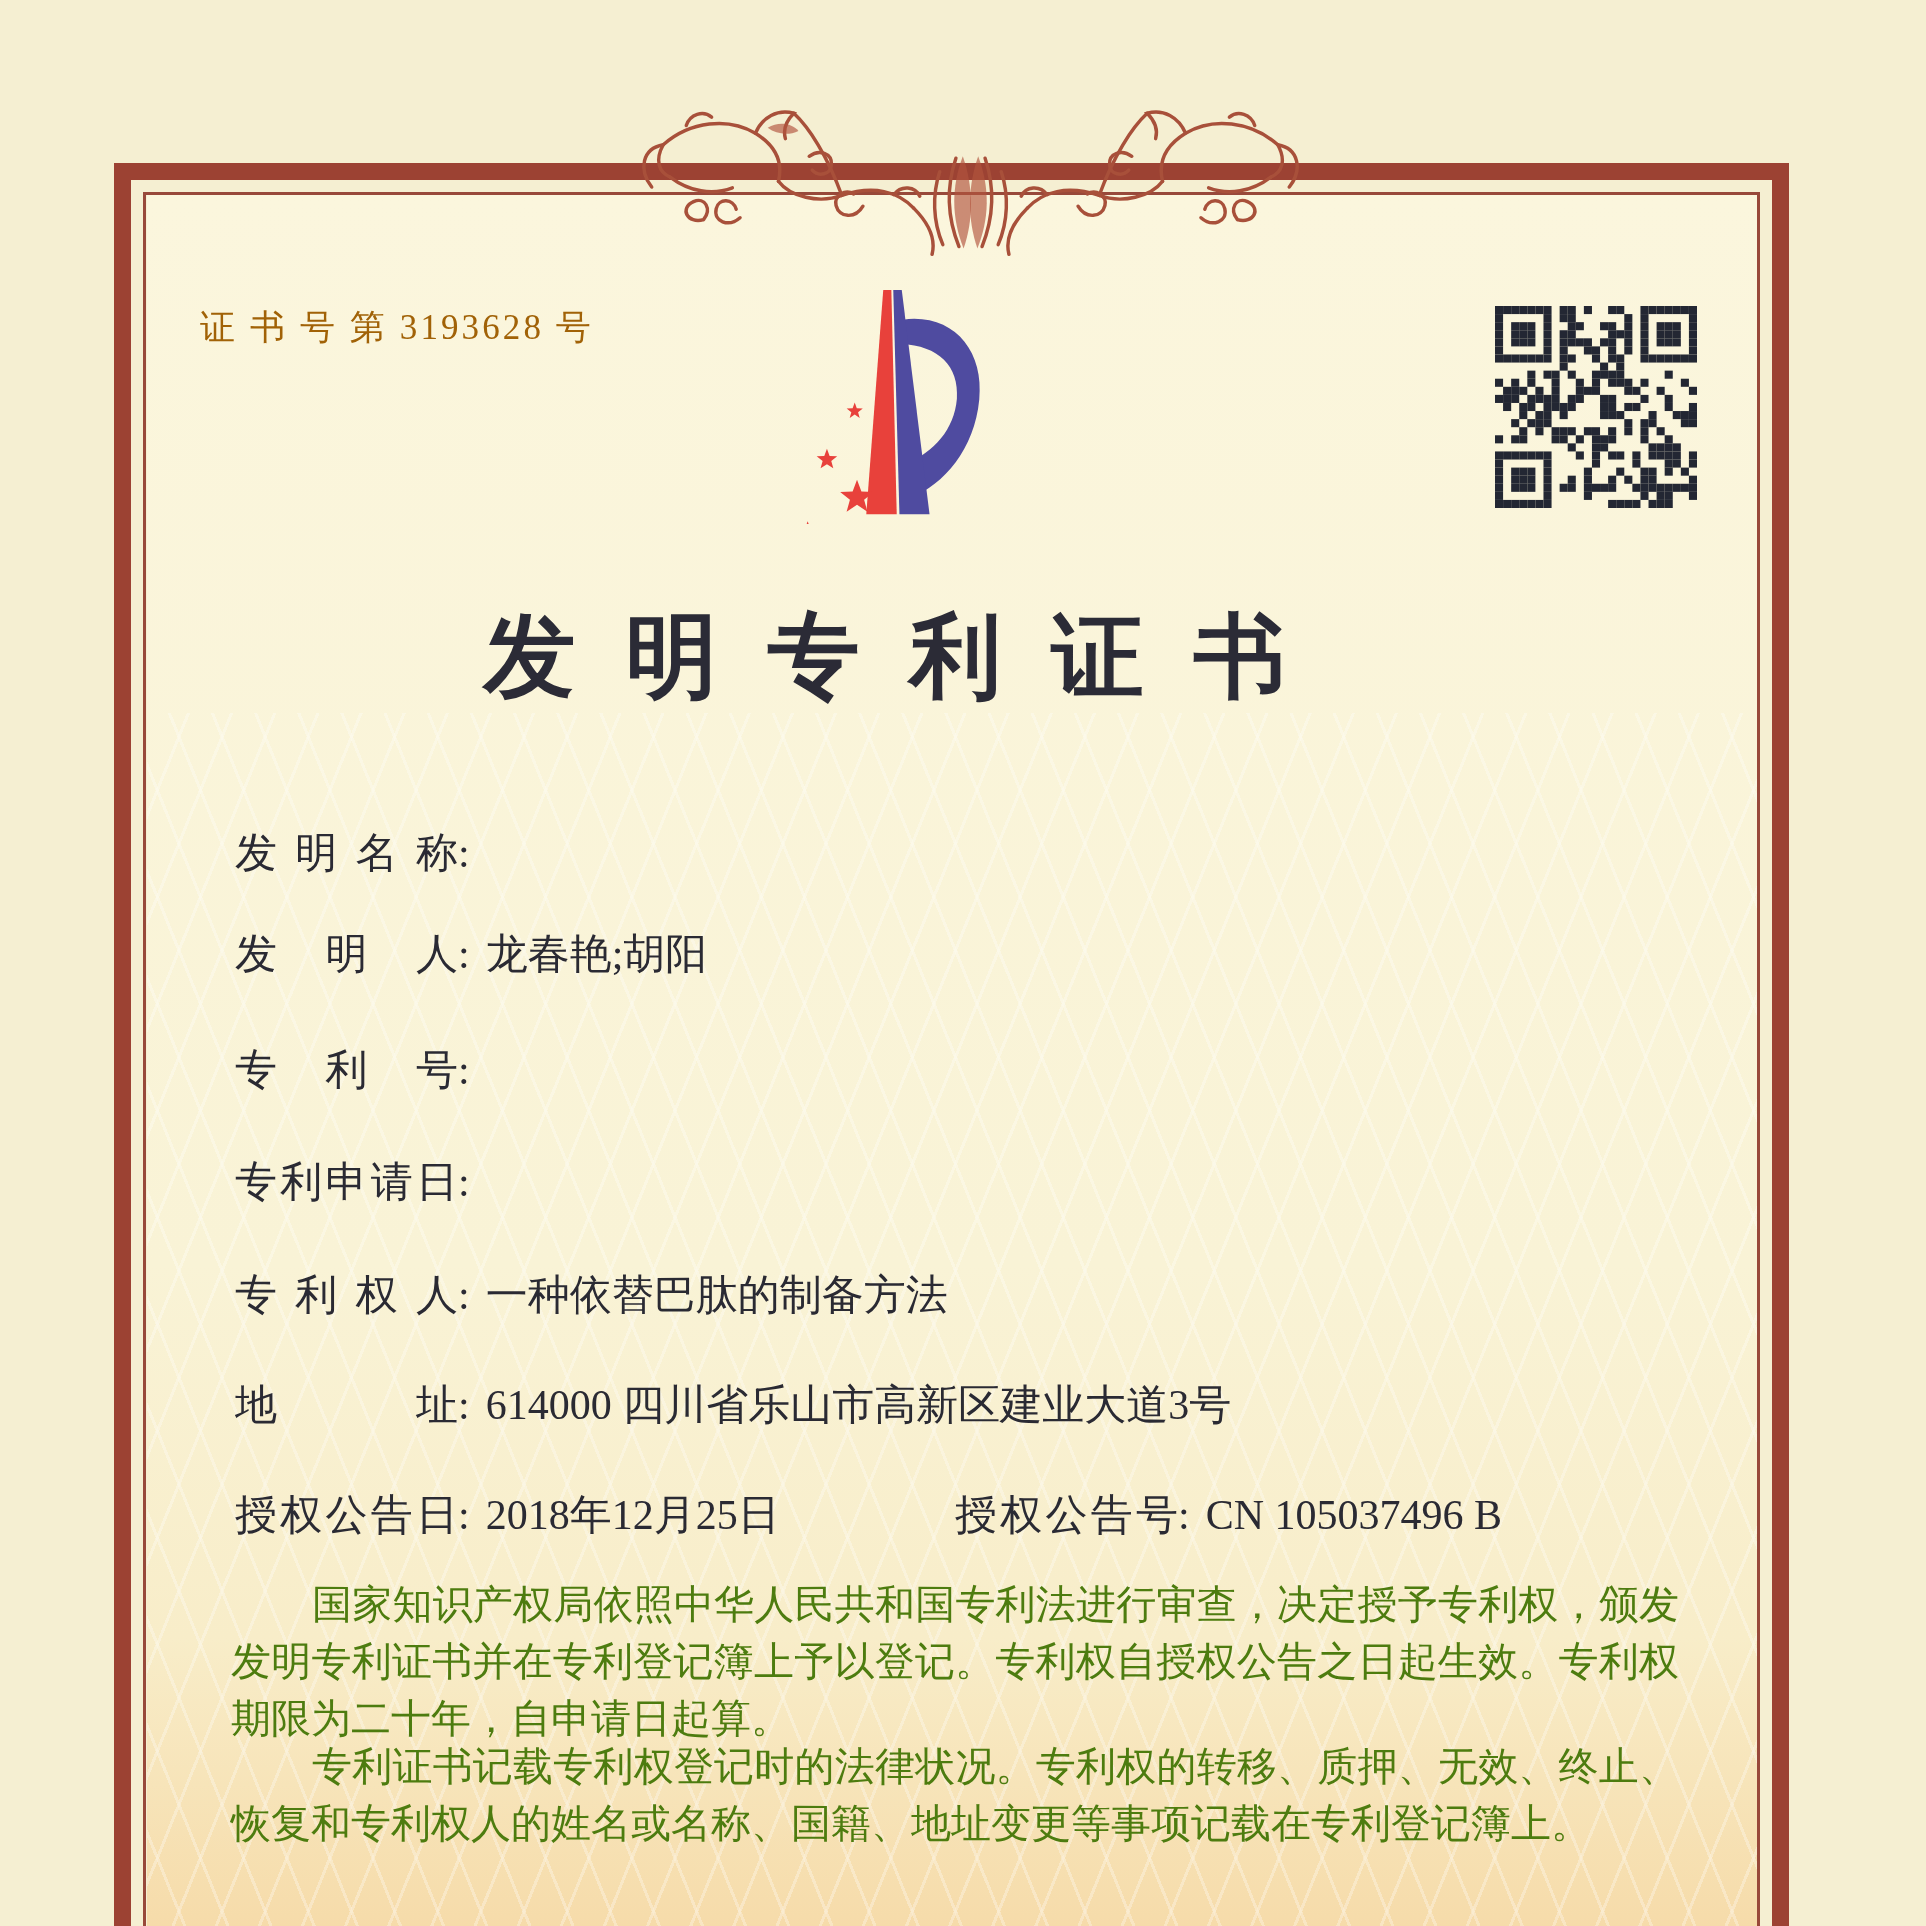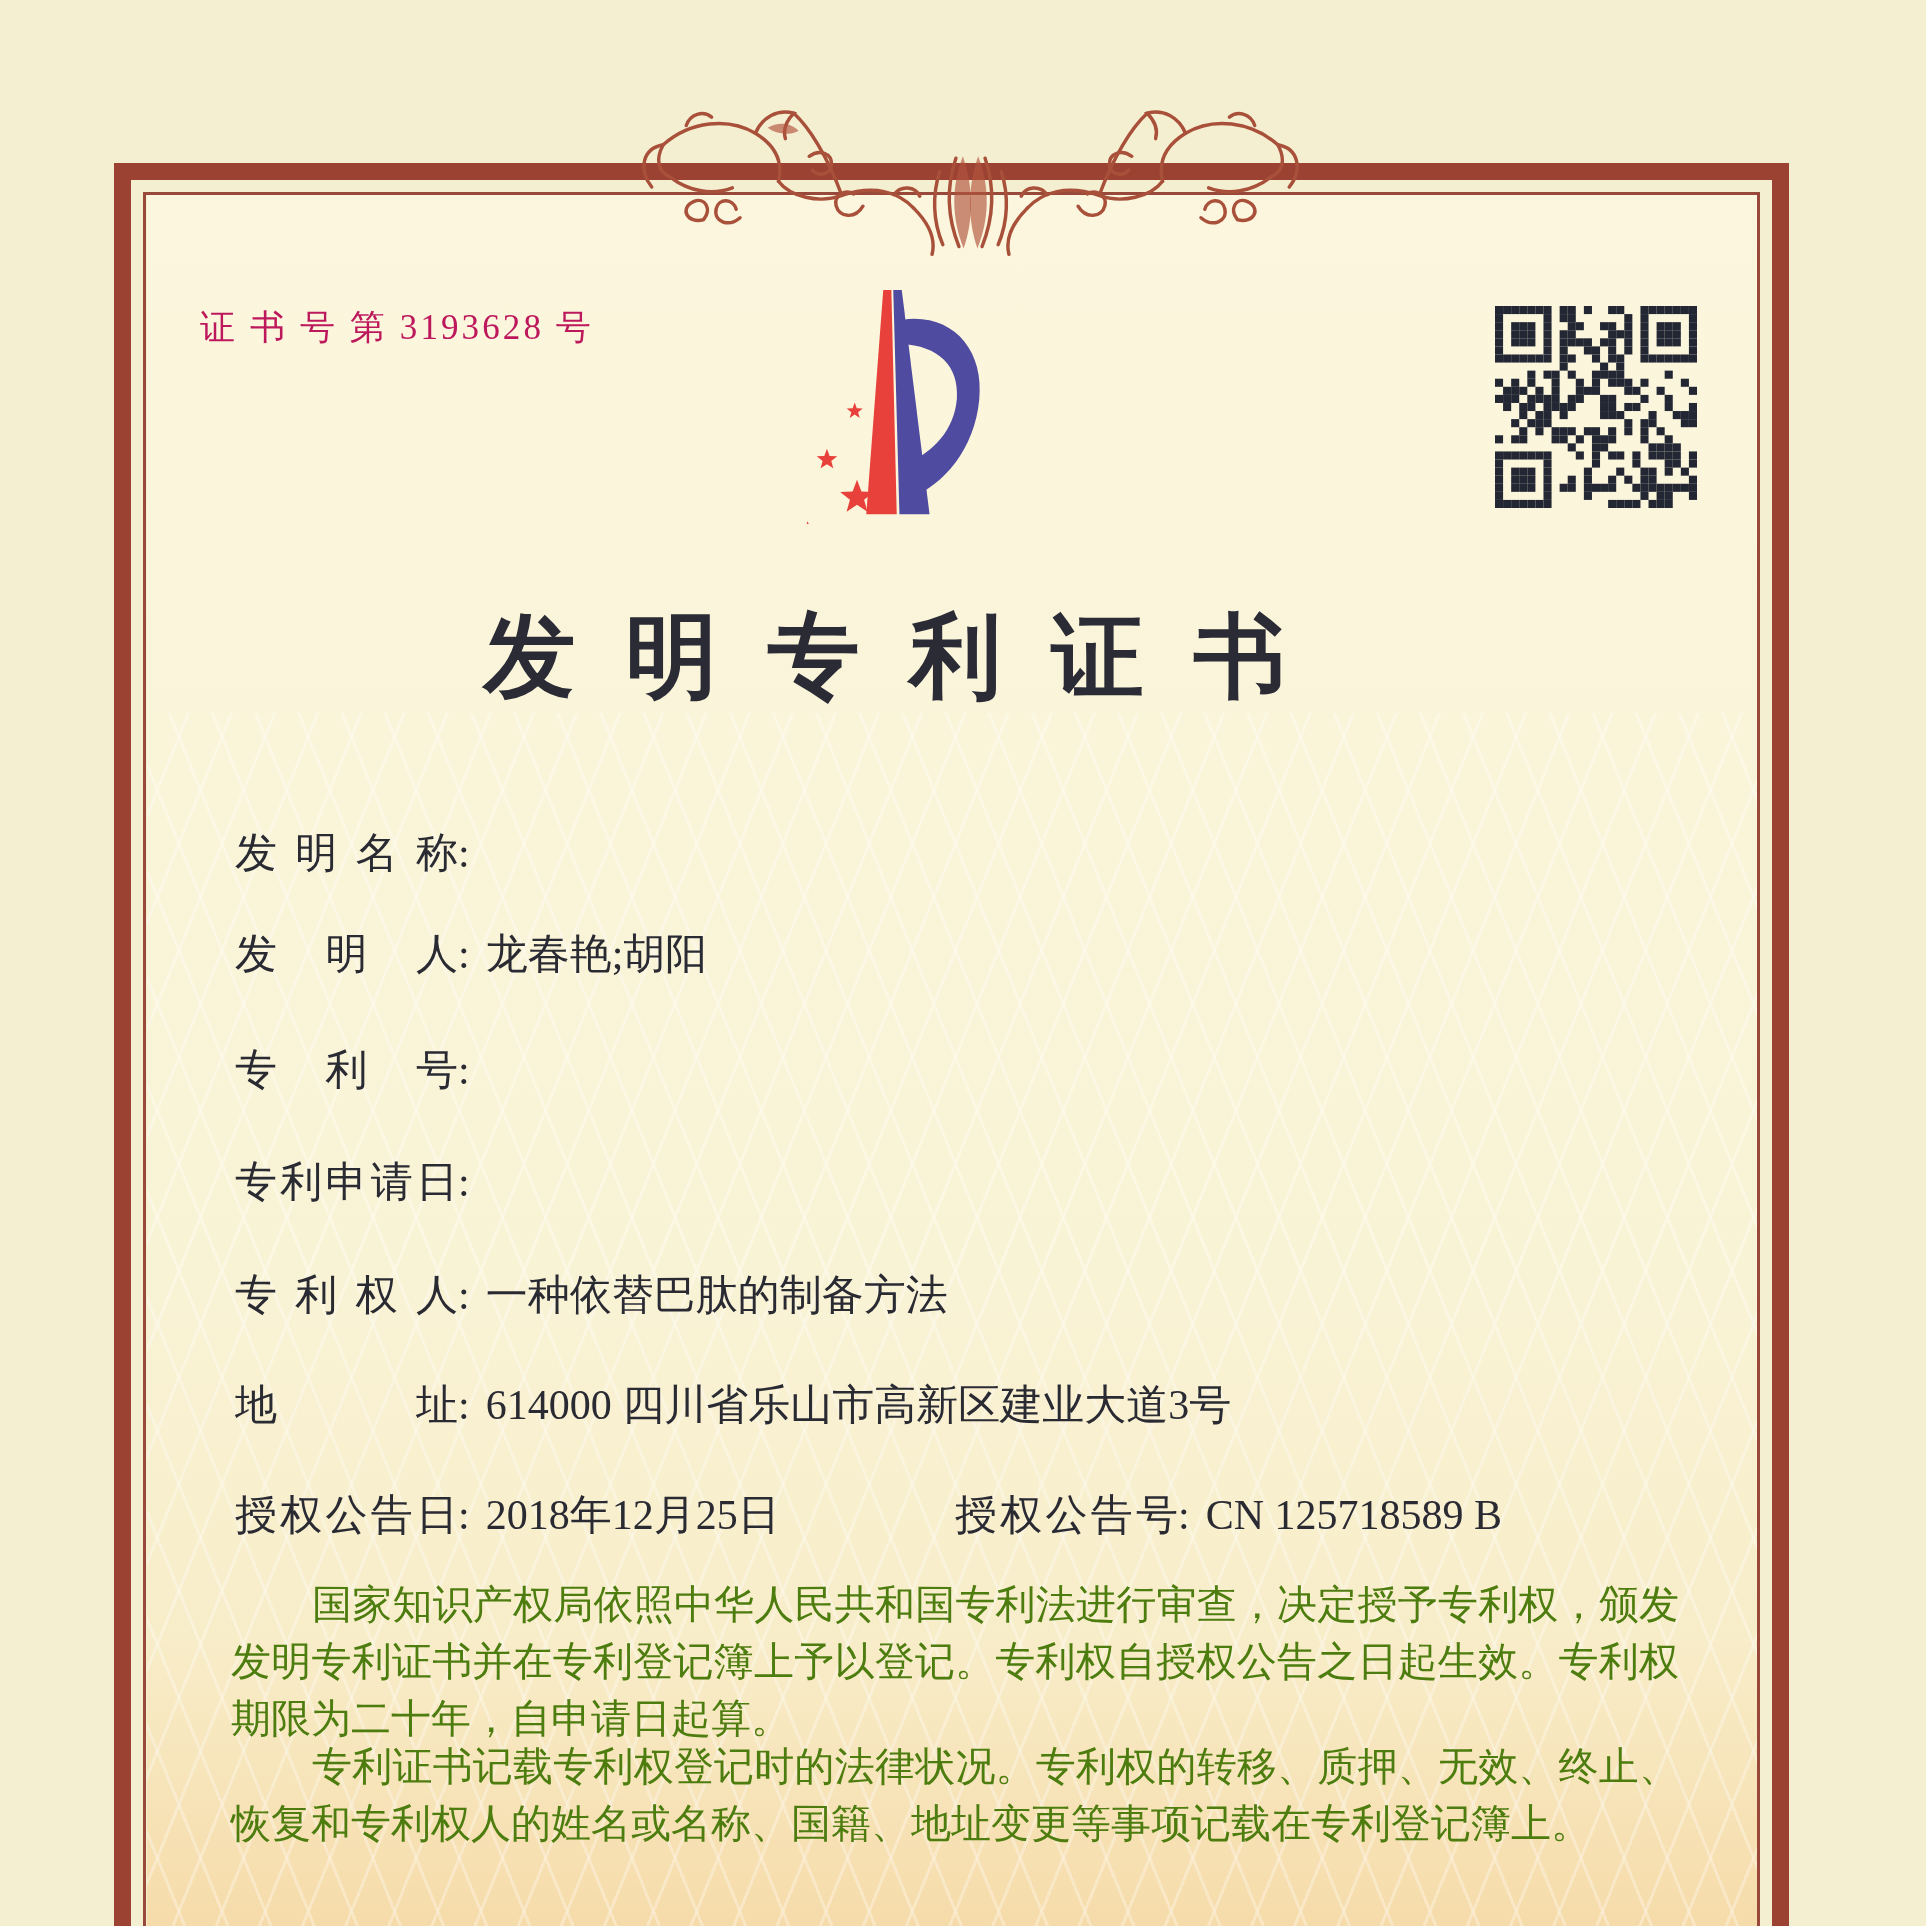--- a/index.html
+++ b/index.html
@@ -14,21 +14,21 @@
     border:17.7px solid #9c4233;}
   .frame-line{position:absolute;left:143px;top:192px;width:1611px;height:2296px;
     border:3.5px solid #98493a;}
   .inner-bg{position:absolute;left:147px;top:195px;width:1611px;height:2326px;
     background:linear-gradient(180deg,#fbf6dd 0%,#f9f3d6 46%,#f8edc9 62%,#f6dcab 74%,#f4c88d 84%,#f4c68b 93%,#f6cf9d 100%);}
   .waves-mid{position:absolute;left:147px;top:713px;width:1611px;height:1329px;opacity:.55;
     background:
       repeating-linear-gradient(112deg,rgba(255,255,255,0) 0 37px,rgba(255,255,255,.55) 37px 40px),
       repeating-linear-gradient(68deg,rgba(255,255,255,0) 0 37px,rgba(255,255,255,.55) 37px 40px);}
   
-  .cert-no{position:absolute;left:200px;top:304px;font-size:35px;letter-spacing:3.1px;color:#be185d;white-space:nowrap;}
+  .cert-no{position:absolute;left:200px;top:304px;font-size:35px;letter-spacing:3.1px;color:#a16207;white-space:nowrap;}
   .logo{position:absolute;left:769px;top:283px;width:220px;height:241px;}
   .qr{position:absolute;left:1495px;top:306px;width:202px;height:202px;}
   .doc-title{position:absolute;left:114px;top:595px;width:1641px;text-align:center;
     font-size:92px;letter-spacing:50px;margin-left:-25px;color:#2b2b36;font-weight:700;white-space:nowrap;}
   
   .row{position:absolute;height:62px;display:flex;align-items:center;
     font-size:42px;color:#2a2a33;white-space:nowrap;}
   .row .lbl{width:223px;display:flex;justify-content:space-between;}
   .row .colon{width:22.3px;text-align:left;}
   .row .val{margin-left:5.4px;}
@@ -463,21 +463,21 @@
 </div>
 <div class="row" style="left:955px;top:1484px">
   <span class="lbl spread">
       <span>授</span>
       <span>权</span>
       <span>公</span>
       <span>告</span>
       <span>号</span>
     </span>
     <span class="colon">:</span>
-    <span class="val">CN 125718589 B</span>
+    <span class="val">CN 105037496 B</span>
 </div>
 
 <div class="body-text" style="top:1576px">
   <p>国家知识产权局依照中华人民共和国专利法进行审查，决定授予专利权，颁发发明专利证书并在专利登记簿上予以登记。专利权自授权公告之日起生效。专利权期限为二十年，自申请日起算。</p>
 </div>
 <div class="body-text" style="top:1738px">
   <p>专利证书记载专利权登记时的法律状况。专利权的转移、质押、无效、终止、恢复和专利权人的姓名或名称、国籍、地址变更等事项记载在专利登记簿上。</p>
 </div>
 
 

